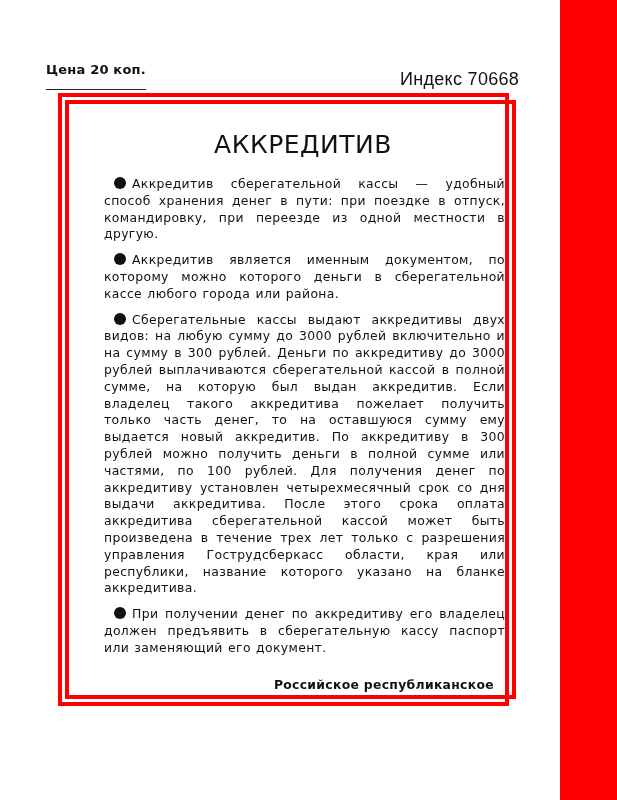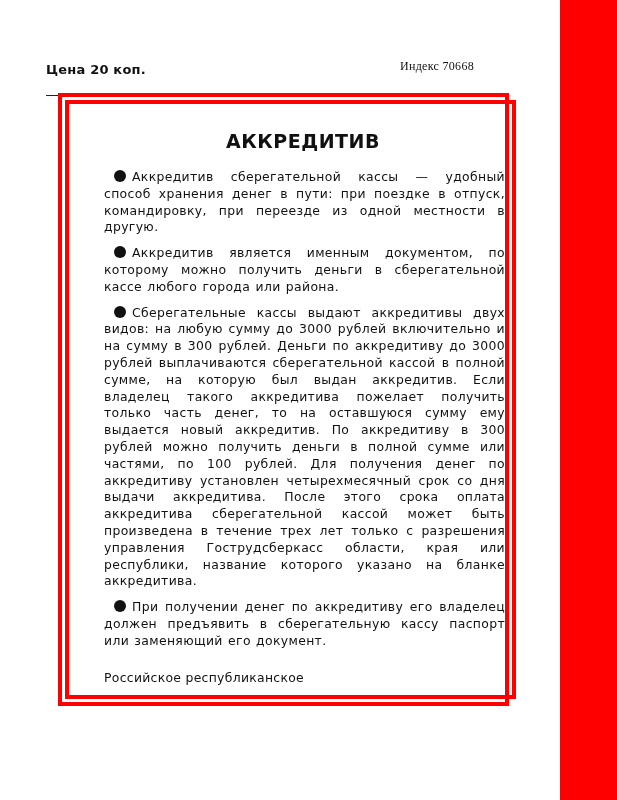--- a/index.html
+++ b/index.html
@@ -9,56 +9,56 @@
       font-family: "DejaVu Sans", sans-serif;
       color: #111111;
     }
     .red-bar {
       position: absolute; left: 560px; top: 0; width: 57px; height: 800px;
       background: #ff0000;
     }
     .price {
       position: absolute; left: 46px; top: 62px;
       font-size: 13px; font-weight: bold; letter-spacing: 0.2px;
-      padding-bottom: 18px;
+      padding-bottom: 12px;
       border-bottom: 1.5px solid #222;
     }
     .index {
-      position: absolute; left: 400px; top: 59px;
-      font-size: 12px; letter-spacing: 0.3px;
-      font-family: Liberation Serif, serif;
+      position: absolute; left: 400px; top: 69px;
+      font-size: 18px; letter-spacing: 0.3px;
+      font-family: Liberation Sans, sans-serif;
     }
     .frame-outer {
       position: absolute; left: 58px; top: 93px; width: 443px; height: 605px;
       border: 4px solid #ff0000;
     }
     .frame-inner {
       position: absolute; left: 65px; top: 100px; width: 443px; height: 591px;
       border: 4px solid #ff0000;
     }
     .content {
       position: absolute; left: 104px; top: 125px; width: 404px;
     }
     .title {
-      text-align: center; font-weight: bold; font-size: 19px;
+      text-align: center; font-weight: normal; font-size: 25px;
       letter-spacing: 0.5px; margin: 5px 16px 17px 0; padding-left: 10px;
     }
     .para {
       font-size: 12.4px; line-height: 16.8px; text-align: justify;
       text-align-last: left;
       margin: 0 3px 9px 0; letter-spacing: 0.35px;
       word-spacing: 1px;
     }
     .bullet {
       display: inline-block; width: 12px; height: 12px; border-radius: 50%;
       background: #111; margin: 0 6px 0 10px; vertical-align: -1px;
     }
     .signature {
-      margin-top: 20px; text-align: left; padding-right: 14px;
-      font-weight: normal; font-size: 12.4px; line-height: 16.8px; letter-spacing: 0.3px;
+      margin-top: 20px; text-align: right; padding-right: 14px;
+      font-weight: bold; font-size: 12.4px; line-height: 16.8px; letter-spacing: 0.3px;
     }
     .signature div { display: block; }
   </style>
 </head>
 <body>
 
 <div class="red-bar"></div>
 
 <div class="price">Цена 20 коп.</div>
 <div class="index">Индекс 70668</div>
@@ -66,21 +66,21 @@
 <div class="frame-outer"></div>
 <div class="frame-inner"></div>
 
 <div class="content">
   <div class="title">АККРЕДИТИВ</div>
 
   <p class="para">
     <span class="bullet"></span><span>Аккредитив сберегательной кассы — удобный способ хранения денег в пути: при поездке в отпуск, командировку, при переезде из одной местности в другую.</span>
   </p>
   <p class="para">
-    <span class="bullet"></span><span>Аккредитив является именным документом, по которому можно получить деньги в сберегательной кассе любого города или района.</span>
+    <span class="bullet"></span><span>Аккредитив является именным документом, по которому можно которого деньги в сберегательной кассе любого города или района.</span>
   </p>
   <p class="para">
     <span class="bullet"></span><span>Сберегательные кассы выдают аккредитивы двух видов: на любую сумму до 3000 рублей включительно и на сумму в 300 рублей. Деньги по аккредитиву до 3000 рублей выплачиваются сберегательной кассой в полной сумме, на которую был выдан аккредитив. Если владелец такого аккредитива пожелает получить только часть денег, то на оставшуюся сумму ему выдается новый аккредитив. По аккредитиву в 300 рублей можно получить деньги в полной сумме или частями, по 100 рублей. Для получения денег по аккредитиву установлен четырехмесячный срок со дня выдачи аккредитива. После этого срока оплата аккредитива сберегательной кассой может быть произведена в течение трех лет только с разрешения управления Гострудсберкасс области, края или республики, название которого указано на бланке аккредитива.</span>
   </p>
   <p class="para">
     <span class="bullet"></span><span>При получении денег по аккредитиву его владелец должен предъявить в сберегательную кассу паспорт или заменяющий его документ.</span>
   </p>
 
   <div class="signature">
     <div>Российское республиканское</div>

